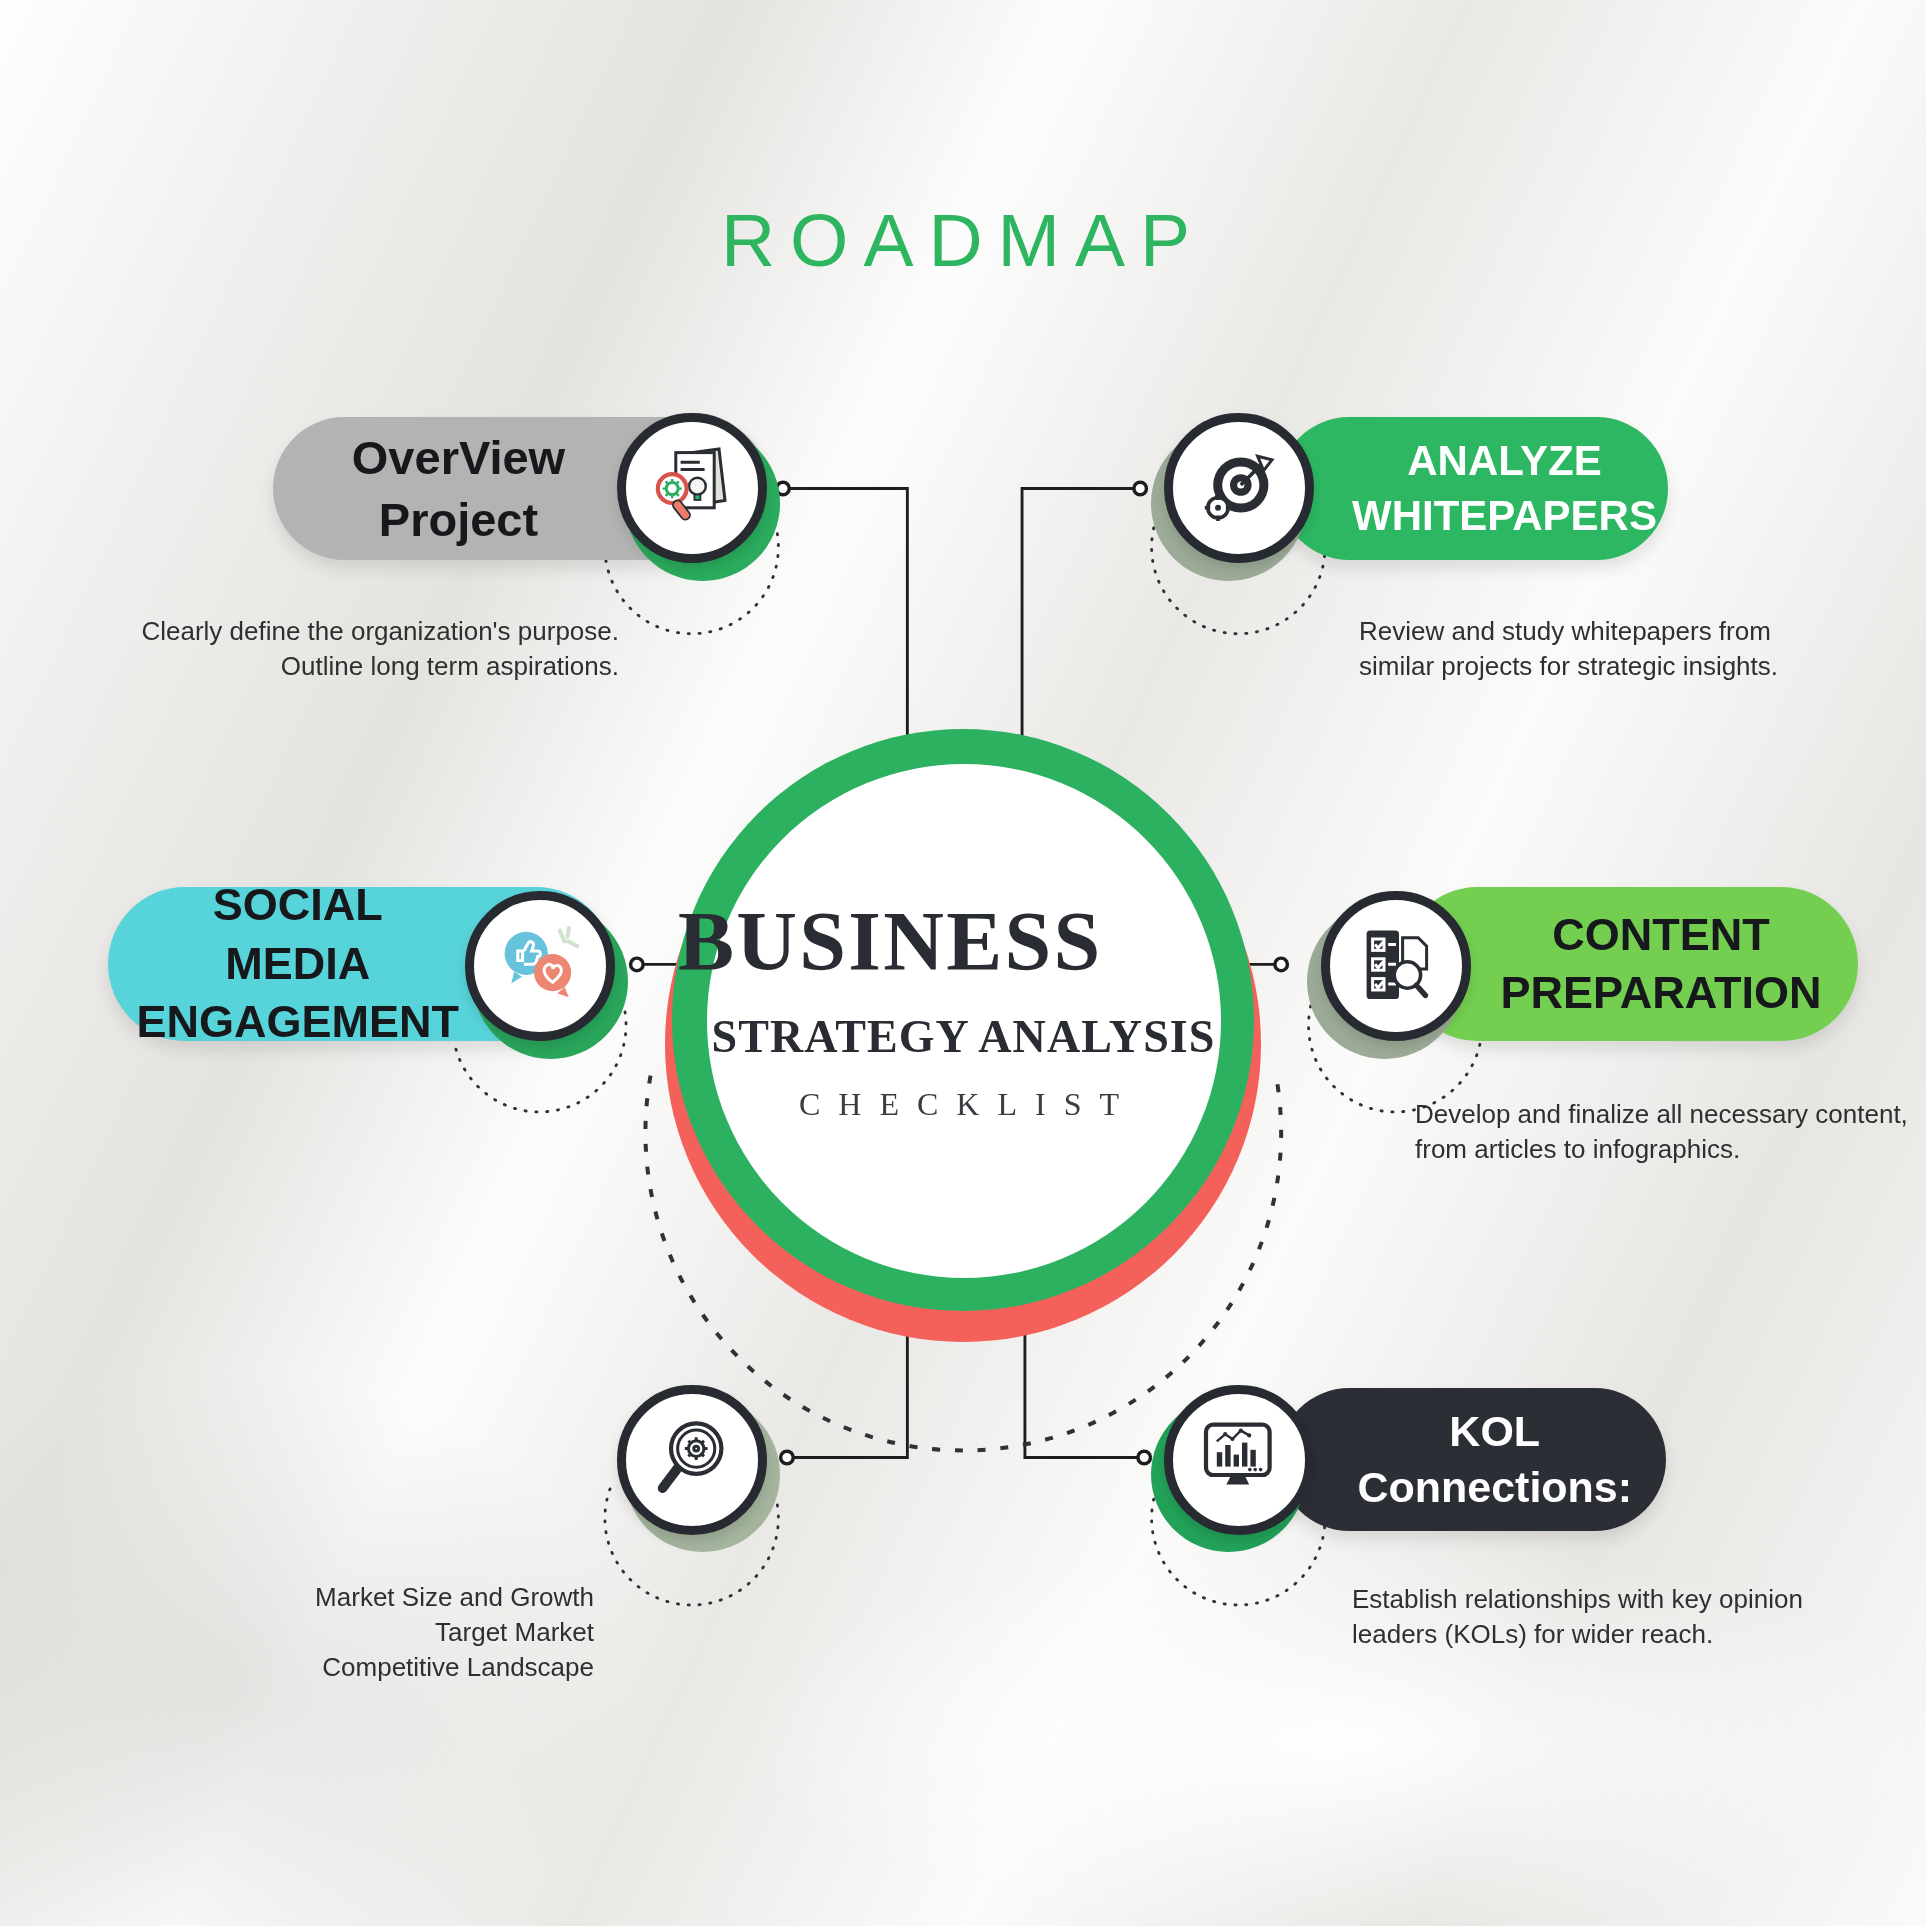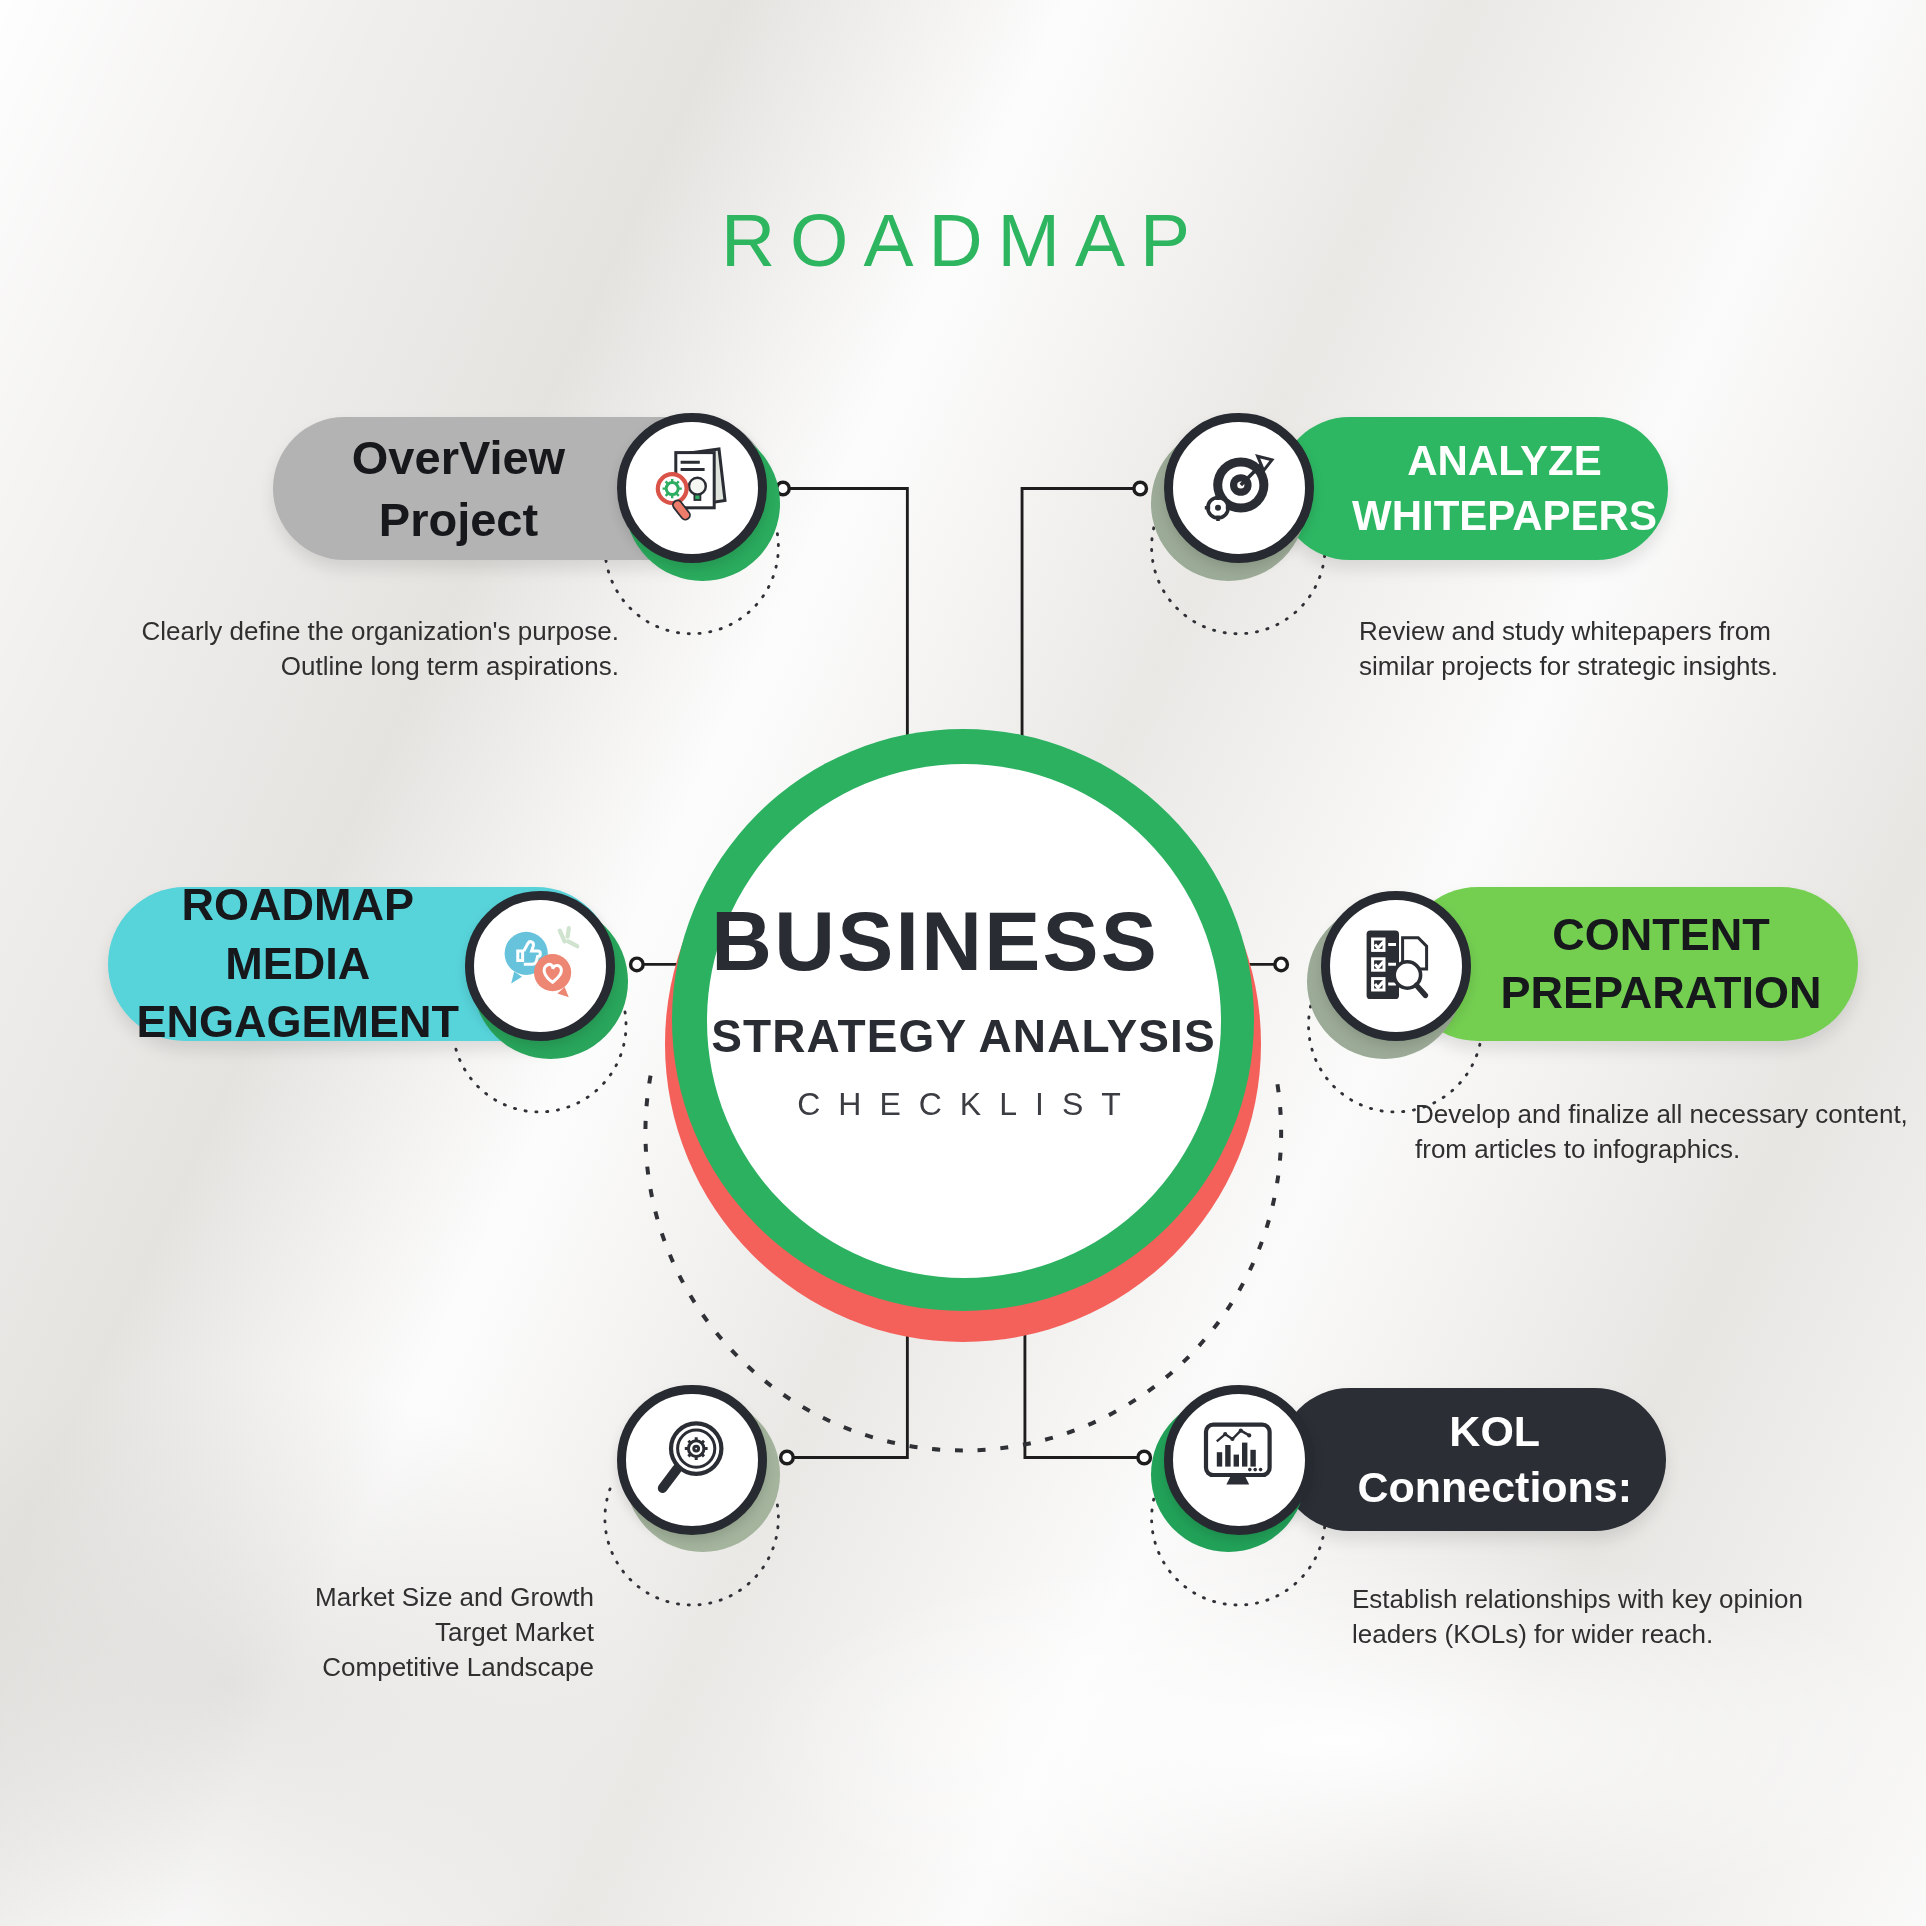--- a/index.html
+++ b/index.html
@@ -21,21 +21,21 @@
   .layer{position:absolute;left:0;top:0;width:1926px;height:1926px;z-index:1;}
 
   .page-title{position:absolute;left:0;right:0;top:197px;text-align:center;
       font-size:75px;letter-spacing:15px;font-weight:400;z-index:2;}
 
   
   .c-red{position:absolute;left:665px;top:746px;width:596px;height:596px;border-radius:50%;z-index:2;}
   .c-green{position:absolute;left:672px;top:729px;width:582px;height:582px;border-radius:50%;z-index:3;}
   .c-white{position:absolute;left:707px;top:764px;width:514px;height:514px;border-radius:50%;z-index:4;}
   .c-text{position:absolute;left:678px;top:764px;width:571px;height:514px;z-index:5;
-      display:flex;flex-direction:column;align-items:center;justify-content:center;}
+      display:flex;flex-direction:column;justify-content:center;font-family:Liberation Serif, serif;}
   .c-text>div{margin-top:-26px;}
   .c-line1{font-size:84px;font-weight:bold;letter-spacing:2.3px;color:#2a2c33;}
   .c-line2{font-size:46px;font-weight:bold;letter-spacing:1.1px;color:#2a2c33;margin-top:19.4px;text-align:center;}
   .c-line3{font-size:32px;font-weight:400;letter-spacing:18px;color:#3b3d42;margin-top:23px;padding-left:9px;text-align:center;}
 
   
   .pill{position:absolute;display:flex;align-items:center;border-radius:570px;
         box-shadow:0 9px 16px rgba(0,0,0,.10);z-index:6;}
   .pill-label{width:100%;text-align:center;font-weight:bold;font-size:45px;
         line-height:1.3;white-space:pre-line;}
@@ -162,21 +162,21 @@
       <path d="M116 32 l24 6 -14 18 z" fill="#ffffff" stroke="#2a2d33" stroke-width="5"></path>
       <circle cx="50" cy="118" r="17" fill="#ffffff" stroke="#2a2d33" stroke-width="6"></circle>
       <path d="M50 96 v9 M50 131 v9 M28 118 h9 M63 118 h9" stroke="#2a2d33" stroke-width="6"></path>
       <circle cx="50" cy="118" r="5" fill="#2a2d33"></circle>
     </svg>
   </div>
   <div class="desc d1">Review and study whitepapers from
 similar projects for strategic insights.</div>
 
   <div class="pill p2" style="background: rgb(87, 212, 218); color: rgb(22, 24, 28);">
-    <span class="pill-label">ROADMAP MEDIA
+    <span class="pill-label">SOCIAL MEDIA
 ENGAGEMENT</span>
   </div>
   <div class="crescent cr2" style="background: rgb(41, 166, 92);"></div>
   <div class="badge b2">
     <svg viewBox="0 0 170 170">
       <path d="M118 26 l8 18 M132 44 l15 8 M133 22 l-2 14" stroke="#cfe3cf" stroke-width="7" stroke-linecap="round"></path>
       <circle cx="62" cy="64" r="36" fill="#67c3dc"></circle>
       <path d="M42 94 l-5 20 18 -11 z" fill="#67c3dc"></path>
       <path d="M48 76 v-16 h8 v16 z M58 60 l7 -13 c3 -5 10 -2 9 4 l-3 9 h10 c6 0 6 9 0 9 l-2 8 c-1 4 -4 5 -7 5 h-14" fill="none" stroke="#ffffff" stroke-width="5"></path>
       <circle cx="106" cy="96" r="31" fill="#ed8672"></circle>

